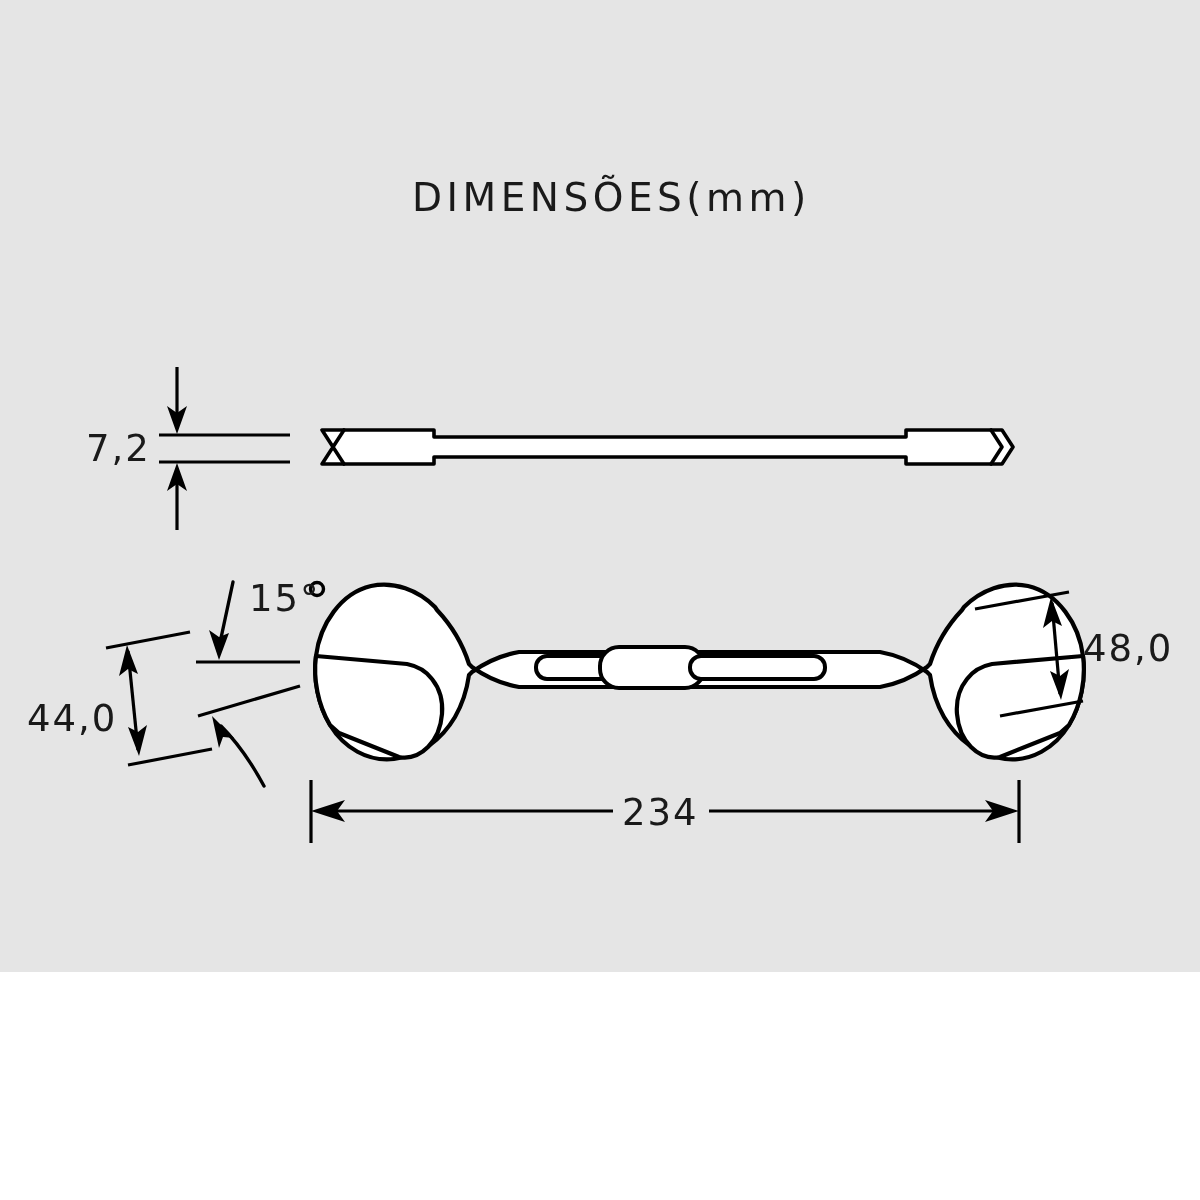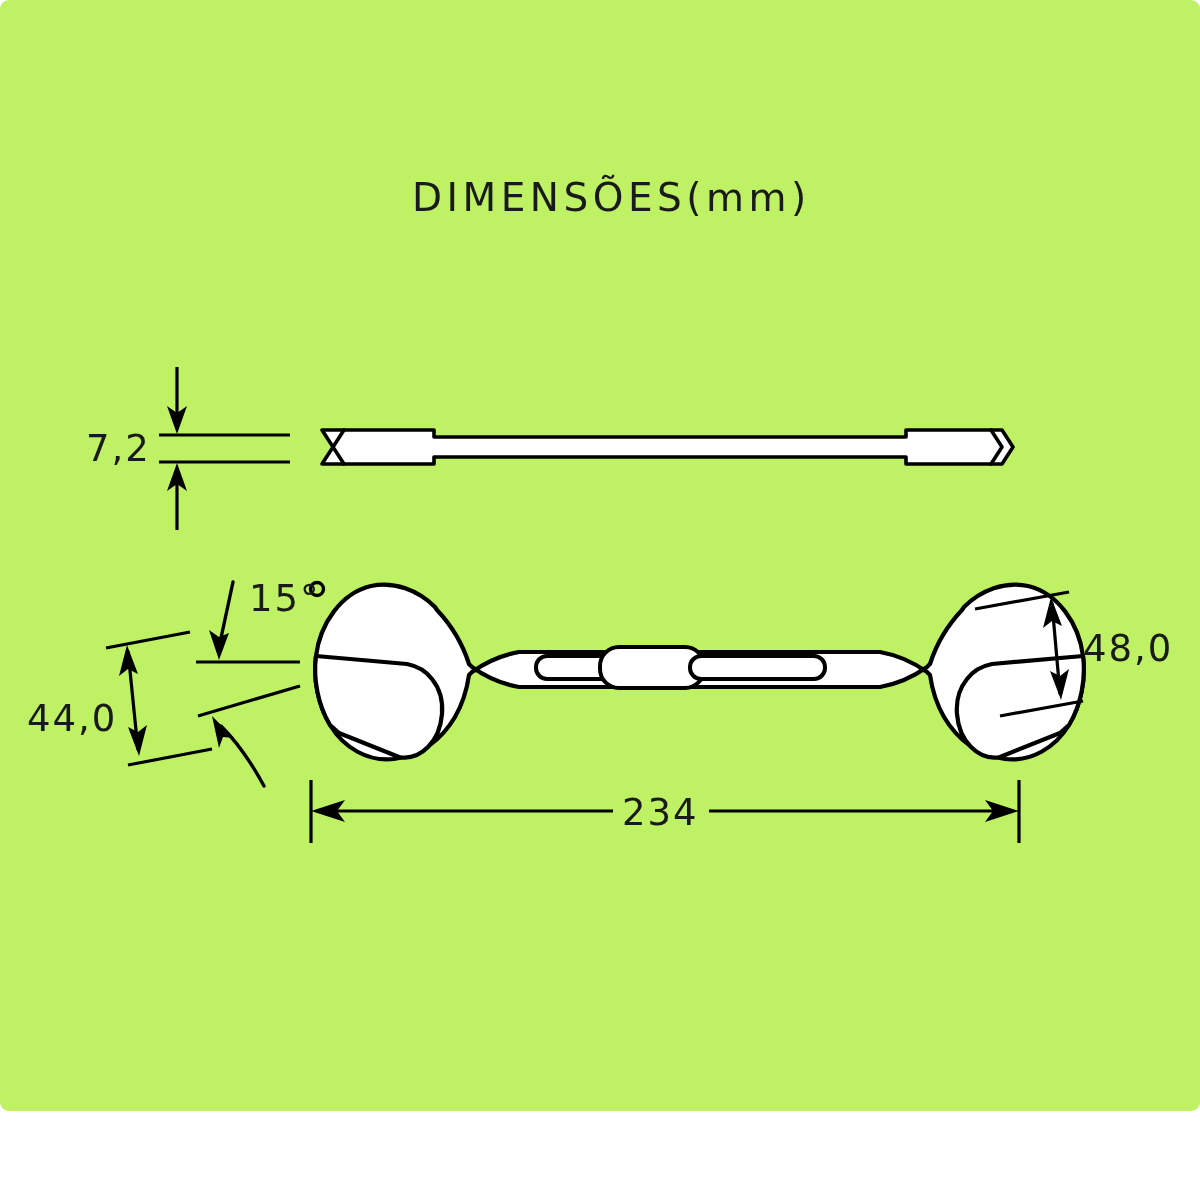--- a/index.html
+++ b/index.html
@@ -10,23 +10,22 @@
   }
   body {
     width: 1200px;
     height: 1200px;
     font-family: "DejaVu Sans", "Liberation Sans", sans-serif;
     overflow: hidden;
   }
   #drawing-root {
     position: relative;
     width: 1200px;
-    height: 1111px;
-    background: #bef264;
-    border-radius: 9px;
+    height: 972px;
+    background: #e5e5e5;
   }
   svg#tech-drawing {
     display: block;
     width: 1200px;
     height: 1200px;
   }
   .part-outline {
     fill: #ffffff;
     stroke: #000000;
     stroke-width: 4.2;

